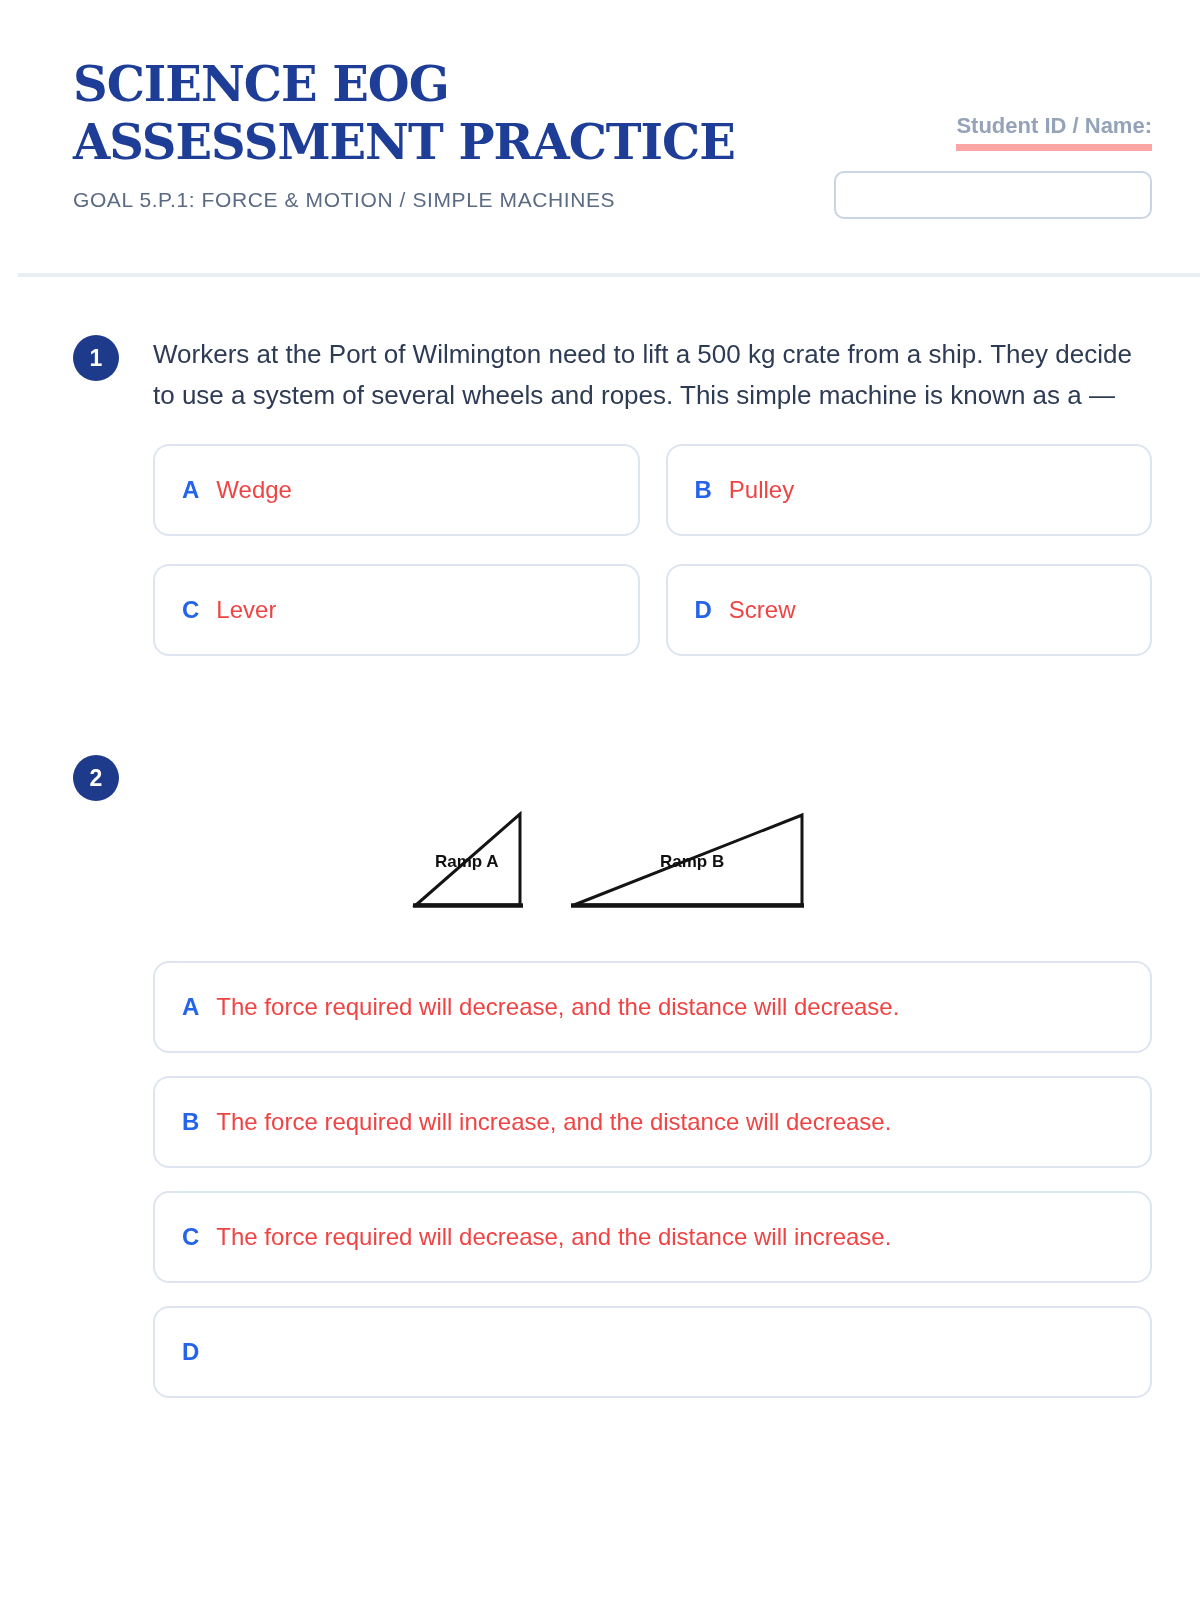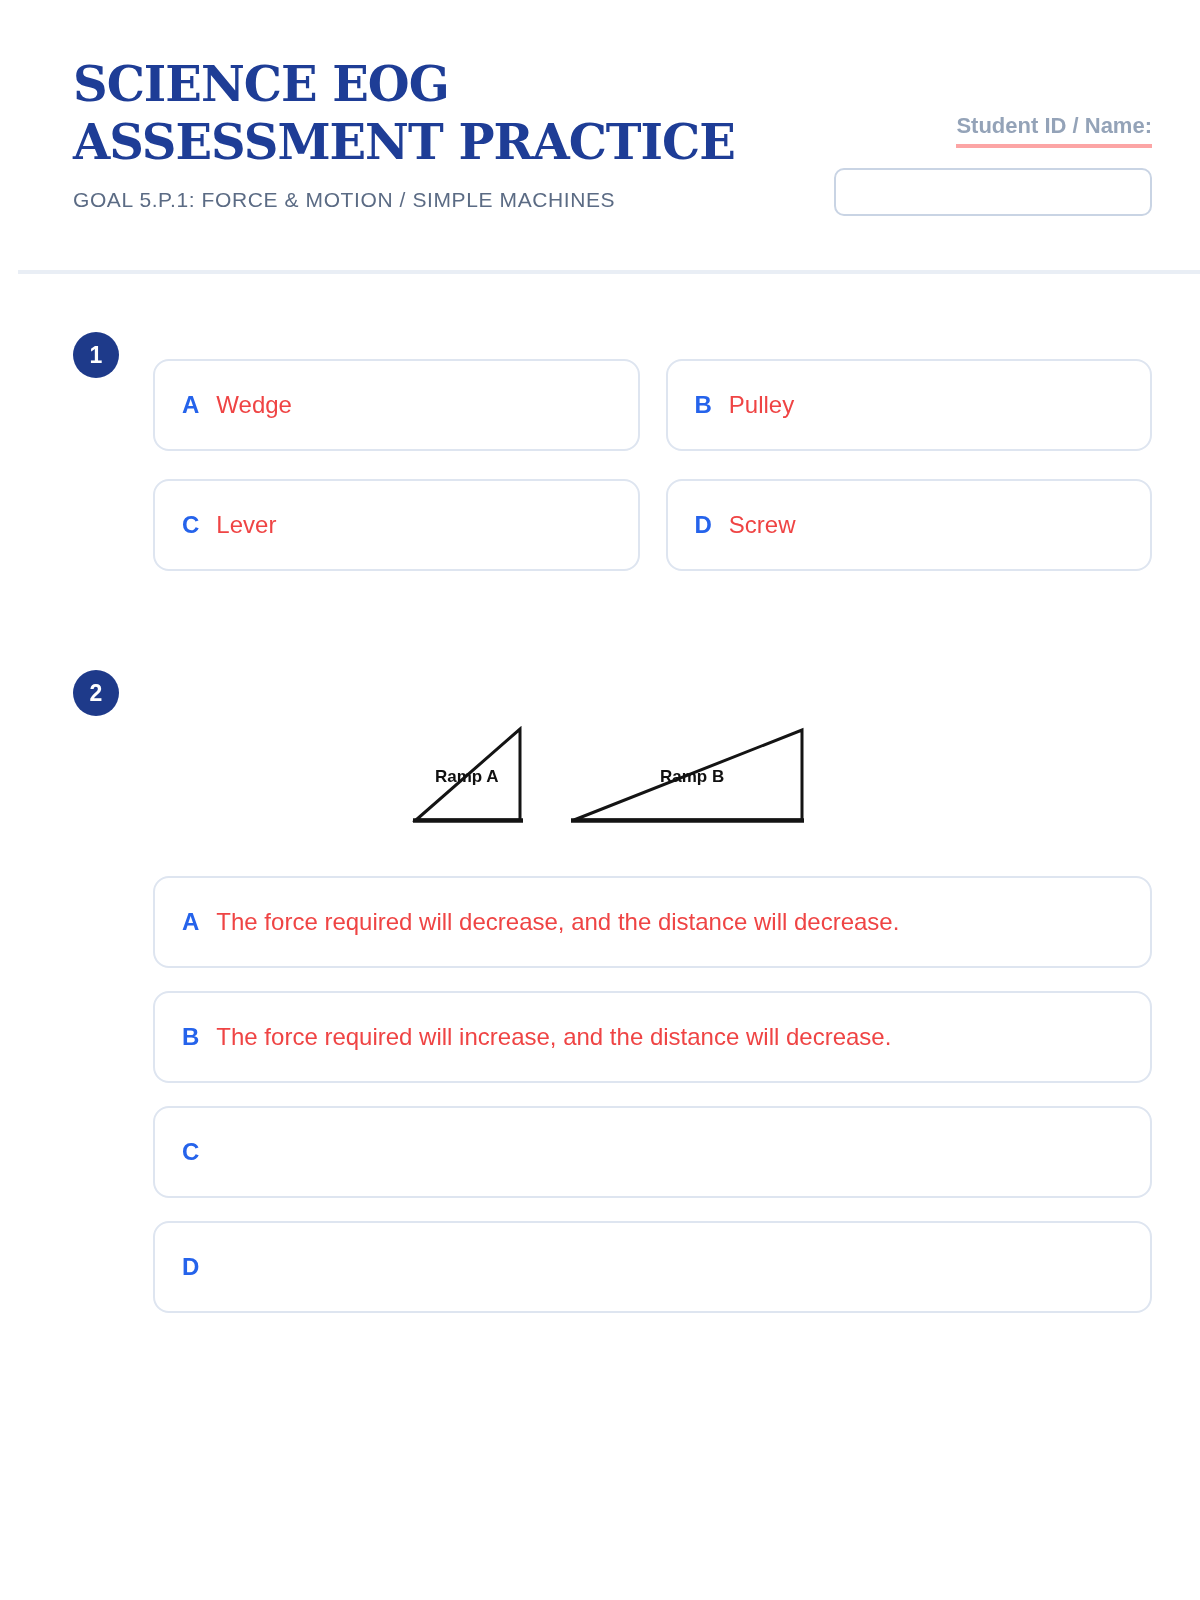--- a/index.html
+++ b/index.html
@@ -29,21 +29,21 @@
     font-weight:400;
     letter-spacing:0.6px;
     color:#5b6b84;
   }
   .student-block { width:318px; padding-top:58px; display:flex; flex-direction:column; align-items:flex-end; flex-shrink:0; }
   .student-label {
     display:inline-block;
     font-size:22px; font-weight:700;
     color:#94a3b8;
     padding-bottom:5px;
-    border-bottom:4px solid #fca5a5;
+    border-bottom:7px solid #fca5a5;
     text-align:left;
   }
   .student-input {
     margin-top:20px;
     width:318px; height:48px;
     border:2px solid #c9d4e4;
     border-radius:10px;
     background:#ffffff;
     font-size:20px; color:#2e3b54;
     padding:0 12px;
@@ -137,20 +137,21 @@
       <span class="student-label">Student ID / Name:</span>
       <input class="student-input" type="text" value="" style="">
     </div>
   </div>
 
   <div class="divider"></div>
 
   <div class="question q1">
     <div class="q-badge">1</div>
     <div class="q-content">
+      <div class="q-text">Workers at the Port of Wilmington need to lift a 500 kg crate from a ship. They decide to use a system of several wheels and ropes. This simple machine is known as a —</div>
       <div class="options-grid">
         <div class="option">
           <span class="opt-letter">A</span>
           <span class="opt-text">Wedge</span>
         </div>
         <div class="option">
           <span class="opt-letter">B</span>
           <span class="opt-text">Pulley</span>
         </div>
         <div class="option">
@@ -186,20 +187,21 @@
         <div class="option">
           <span class="opt-letter">A</span>
           <span class="opt-text">The force required will decrease, and the distance will decrease.</span>
         </div>
         <div class="option">
           <span class="opt-letter">B</span>
           <span class="opt-text">The force required will increase, and the distance will decrease.</span>
         </div>
         <div class="option">
           <span class="opt-letter">C</span>
+          <span class="opt-text">The force required will decrease, and the distance will increase.</span>
         </div>
         <div class="option">
           <span class="opt-letter">D</span>
         </div>
       </div>
     </div>
   </div>
 
 </div>
 

